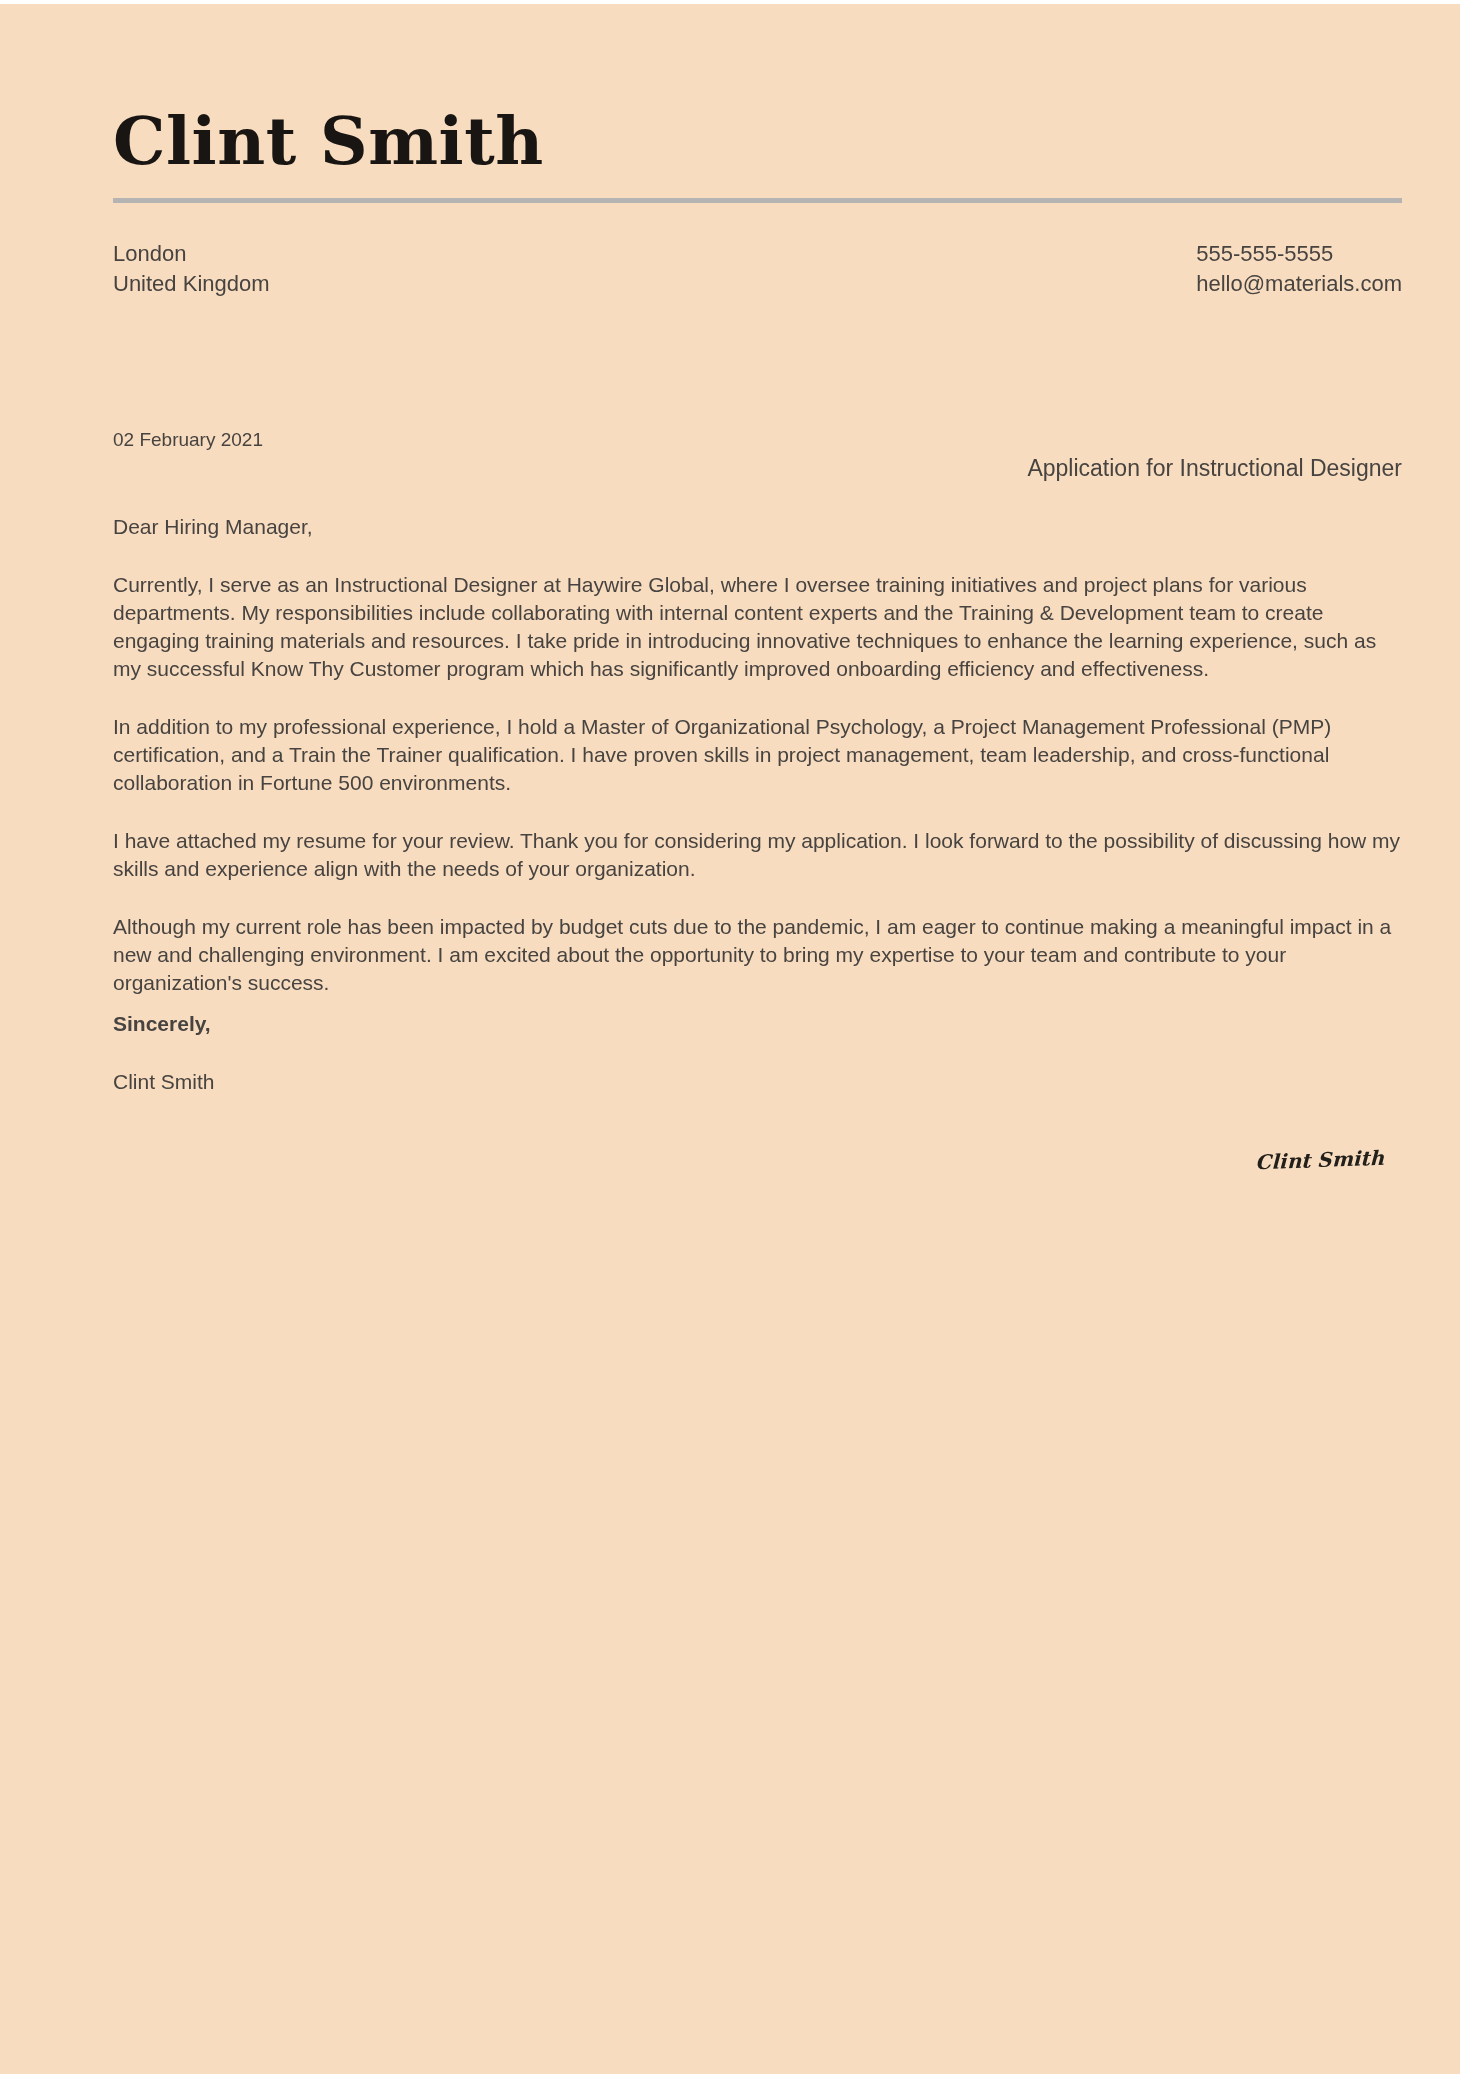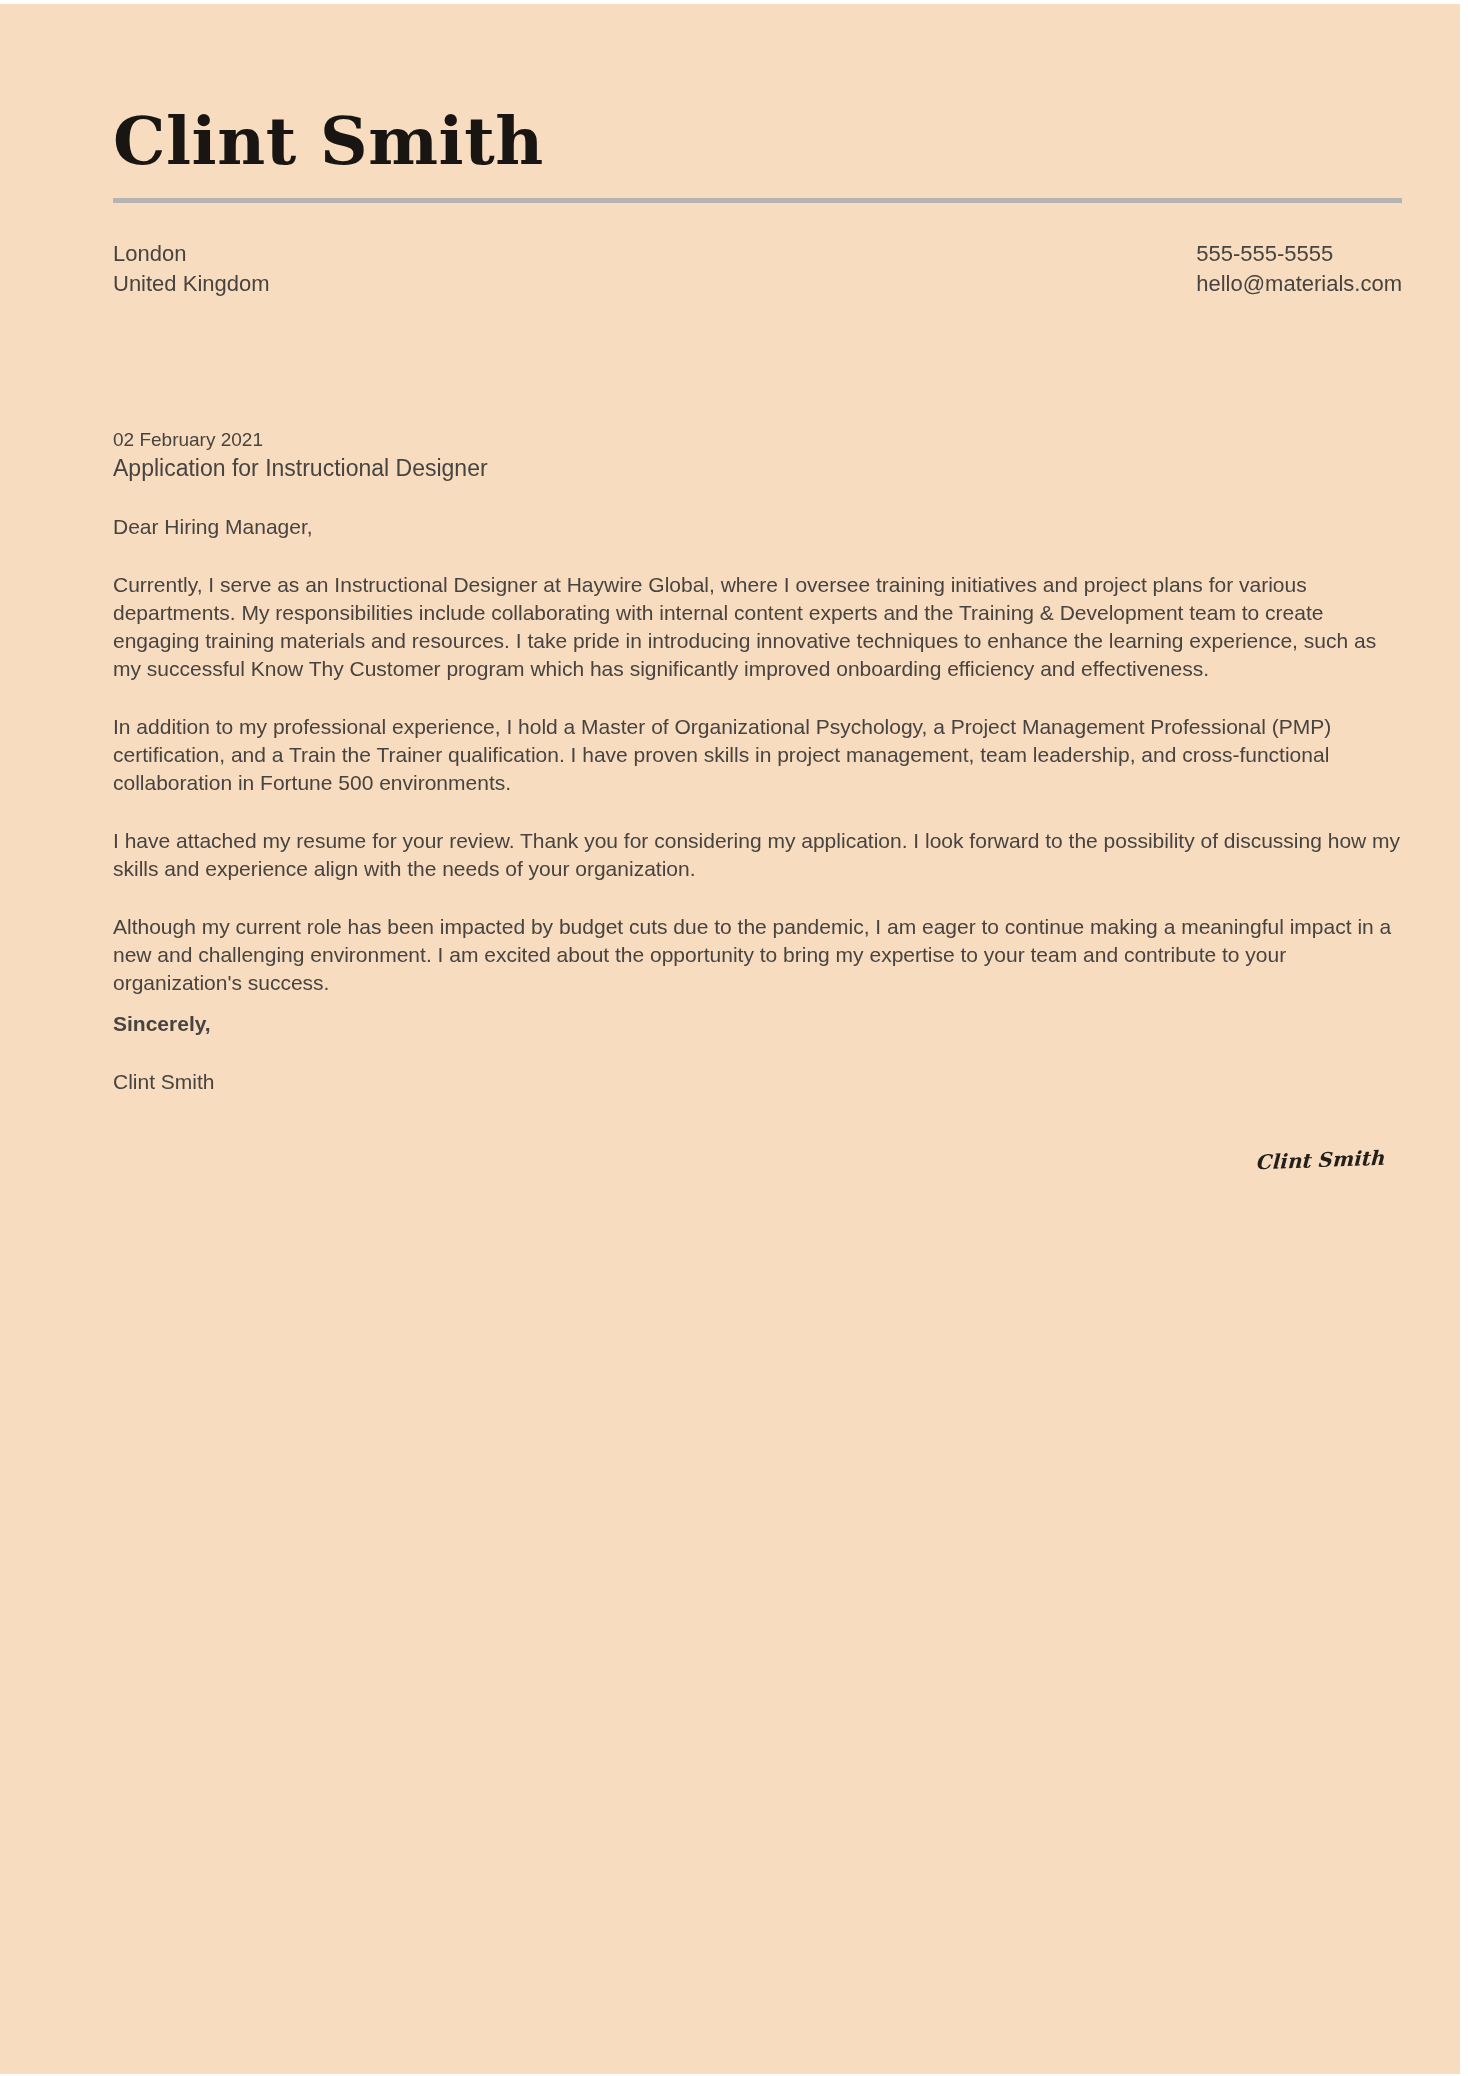--- a/index.html
+++ b/index.html
@@ -51,20 +51,21 @@
   }
   .contact-col-right { }
   .date-block { margin-top: 128px; }
   .date-line {
     font-size: 19px;
     line-height: 26px;
   }
   .subject-line {
     font-size: 23px;
     line-height: 30px;
+    text-align: right;
   }
   .salutation {
     margin: 30px 0 8px 0;
     font-size: 21px;
     line-height: 28px;
   }
   .body-paragraph {
     margin: 30px 0 0 0;
     font-size: 21px;
     line-height: 28px;

